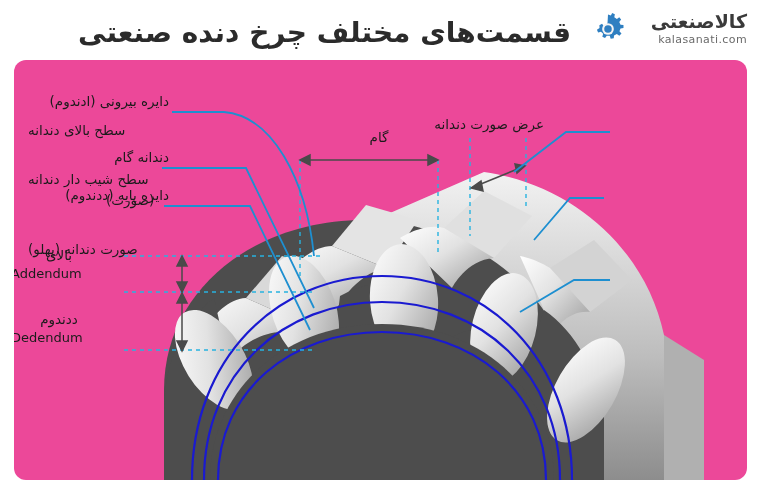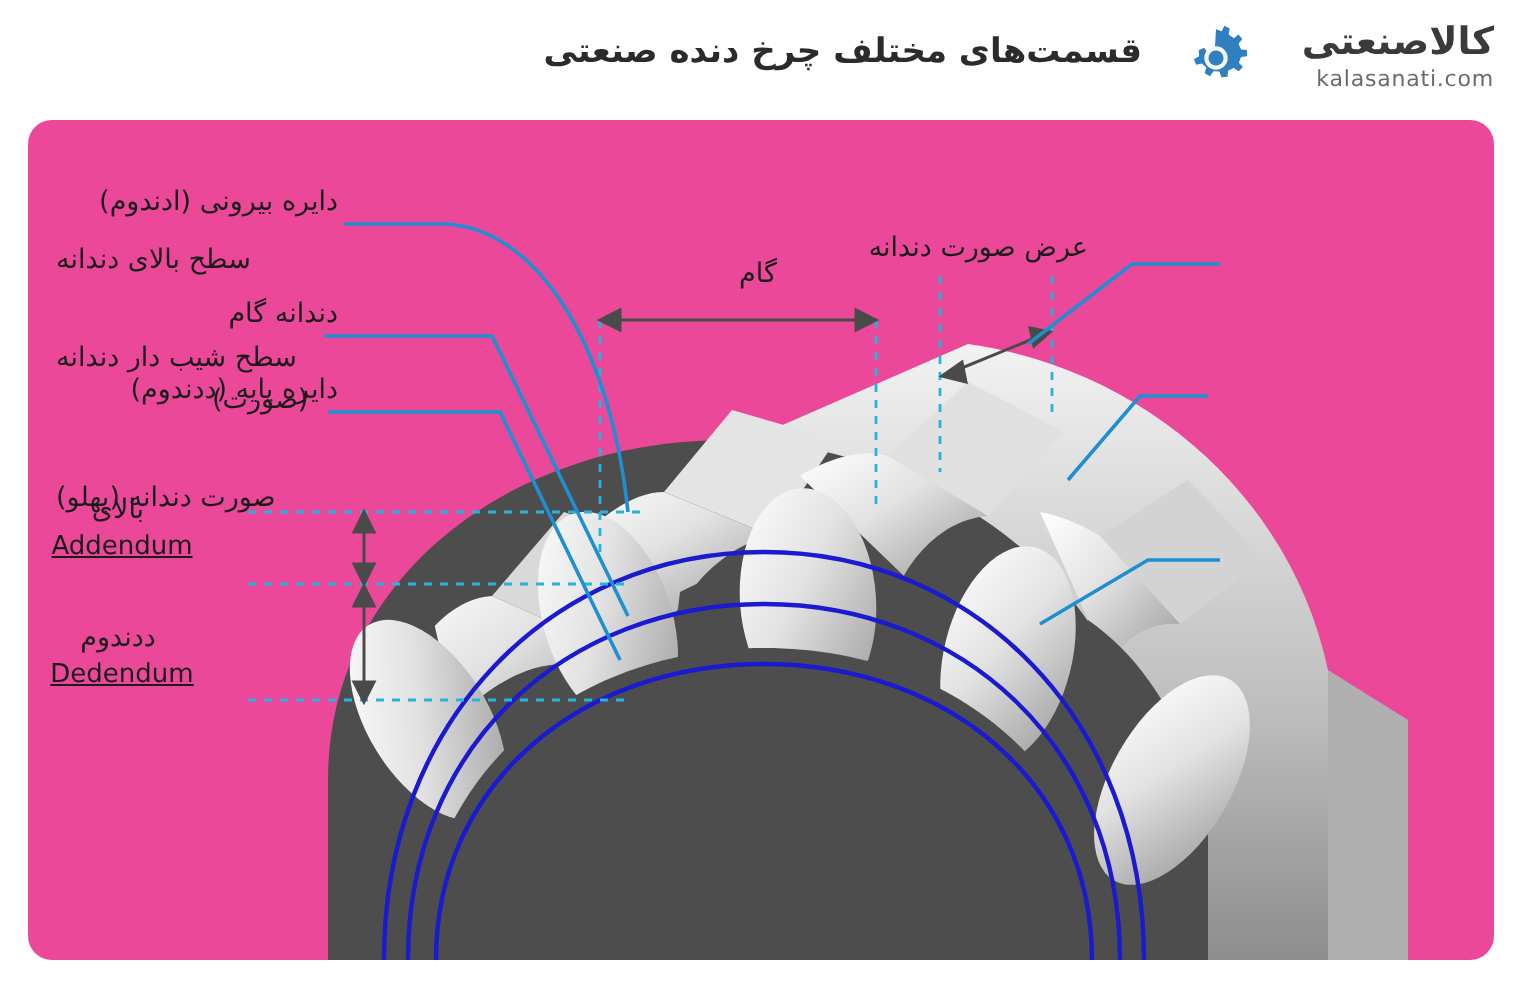--- a/index.html
+++ b/index.html
@@ -25,22 +25,22 @@
     position: absolute;
     top: 0; left: 0;
     width: 761px;
     height: 58px;
   }
   .title {
     position: absolute;
     top: 16px;
     right: 190px;
     width: 430px;
-    text-align: right;
-    font-size: 17px;
+    text-align: left;
+    font-size: 28px;
     font-weight: bold;
     color: #2b2b2b;
     letter-spacing: 0;
     white-space: nowrap;
     direction: rtl;
   }
   .logo {
     position: absolute;
     top: 8px;
     right: 14px;
@@ -100,22 +100,21 @@
     white-space: nowrap;
     direction: rtl;
     line-height: 1.35;
   }
   .lbl.two {
     line-height: 1.3;
   }
   .lbl-mono {
     font-size: 13px;
     direction: ltr;
-    text-align: center;
-    text-decoration: underline;
+    text-align: left;
   }
   .lbl-center {
     text-align: center;
   }
 </style>
 </head>
 <body>
 
 <div id="root">
 

